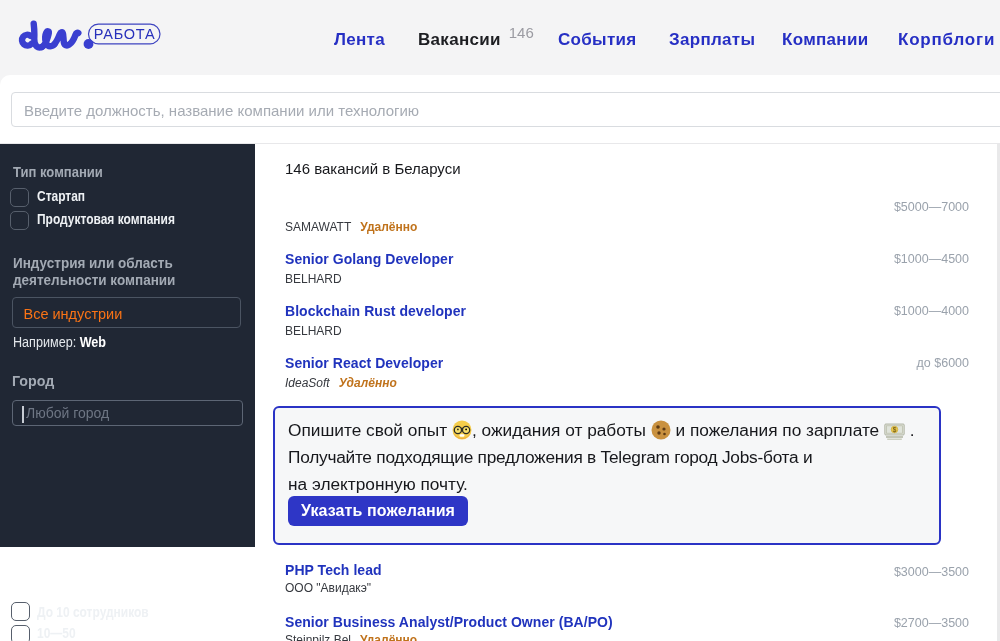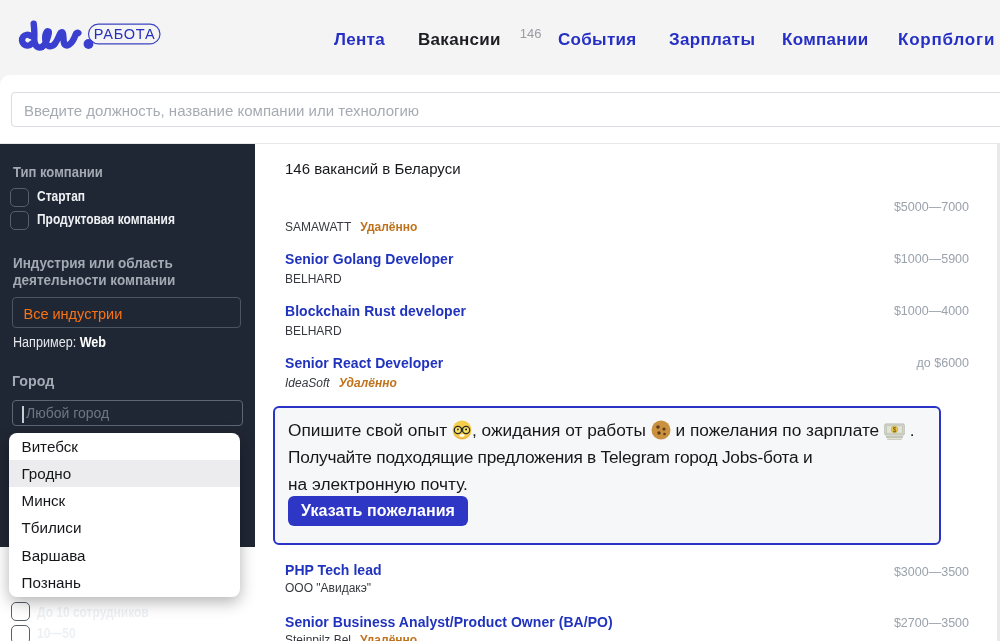--- a/index.html
+++ b/index.html
@@ -4,21 +4,21 @@
 <style>
 * { margin:0; padding:0; box-sizing:border-box; }
 html,body { width:1000px; height:641px; overflow:hidden; }
 body { -webkit-font-smoothing:antialiased; position:relative; font-family:"Liberation Sans",sans-serif; background:#ffffff; }
 .abs { position:absolute; }
 
 
 .header { position:absolute; top:0; left:0; width:1000px; height:88px; background:#f4f4f5; }
 .nav-item { position:absolute; top:30px; font-size:17px; font-weight:700; color:#262fc4; letter-spacing:0.3px; white-space:nowrap; }
 .nav-item.cur { color:#1d1e22; }
-.nav-sup { font-size:13px; color:#9b9ba2; font-weight:400; position:relative; top:-7px; margin-left:19px; letter-spacing:0; }
+.nav-sup { font-size:15px; color:#9b9ba2; font-weight:400; position:relative; top:-7px; margin-left:8px; letter-spacing:0; }
 
 
 .searchcard { position:absolute; top:75px; left:0; width:1100px; height:68.5px; background:#ffffff; border-radius:10px 0 0 0; }
 .searchinput { position:absolute; top:16.5px; left:11px; width:1100px; height:35px; border:1px solid #d9dce0; border-radius:4px; background:#fff; }
 .searchph { position:absolute; top:26.5px; left:24px; font-size:15px; color:#a6abb3; }
 .hairline { position:absolute; top:143px; left:0; width:1000px; height:1px; background:#e8e8ea; }
 
 
 .sidebar { position:absolute; top:144px; left:0; width:255px; height:403px; background:#202734; }
 .sb { position:absolute; color:#eef1f4; transform-origin:left top; }
@@ -93,39 +93,31 @@
   <div class="sb sb-h" style="left:12px; top:228.3px; font-size:15px; transform:scaleX(0.95);">Город</div>
   <div class="sb-input" style="left:12px; top:255.5px; width:231px; height:26px; border-color:#5d6675;"></div>
   <div class="sb" style="left:22px; top:262px; width:1.5px; height:16.5px; background:#c7ccd4;"></div>
   <div class="sb sb-ph" style="left:26px; top:261px; font-size:14px; color:#6e7684;">Любой город</div>
 
   <div class="cb" style="left:11px; top:458px;"></div>
   <div class="sb" style="left:36.5px; top:459.5px; font-size:14px; font-weight:700; transform:scaleX(0.855);">До 10 сотрудников</div>
   <div class="cb" style="left:11px; top:480.5px;"></div>
   <div class="sb" style="left:36.5px; top:481.2px; font-size:14px; font-weight:700; transform:scaleX(0.855);">10—50</div>
 
-  <div class="dropdown">
-    <div class="dd-item">Витебск</div>
-    <div class="dd-item sel">Гродно</div>
-    <div class="dd-item">Минск</div>
-    <div class="dd-item">Тбилиси</div>
-    <div class="dd-item">Варшава</div>
-    <div class="dd-item">Познань</div>
-  </div>
 </div>
 
 <div class="main">
   <div class="abs" style="left:30px; top:15.5px; font-size:15px; color:#17181c;">146 вакансий в Беларуси</div>
 
   <div class="jobco" style="top:75.5px;">SAMAWATT<span class="remote">Удалённо</span></div>
   <div class="salary" style="top:55.7px;">$5000—7000</div>
 
   <div class="jobtitle" style="top:106.5px;">Senior Golang Developer</div>
   <div class="jobco" style="top:127.5px;">BELHARD</div>
-  <div class="salary" style="top:107.7px;">$1000—5900</div>
+  <div class="salary" style="top:107.7px;">$1000—4500</div>
 
   <div class="jobtitle" style="top:158.5px;">Blockchain Rust developer</div>
   <div class="jobco" style="top:179.5px;">BELHARD</div>
   <div class="salary" style="top:159.7px;">$1000—4000</div>
 
   <div class="jobtitle" style="top:210.5px;">Senior React Developer</div>
   <div class="jobco" style="top:231.5px;font-style:italic;">IdeaSoft<span class="remote">Удалённо</span></div>
   <div class="salary" style="top:211.7px;">до $6000</div>
 
   <div class="promo">

